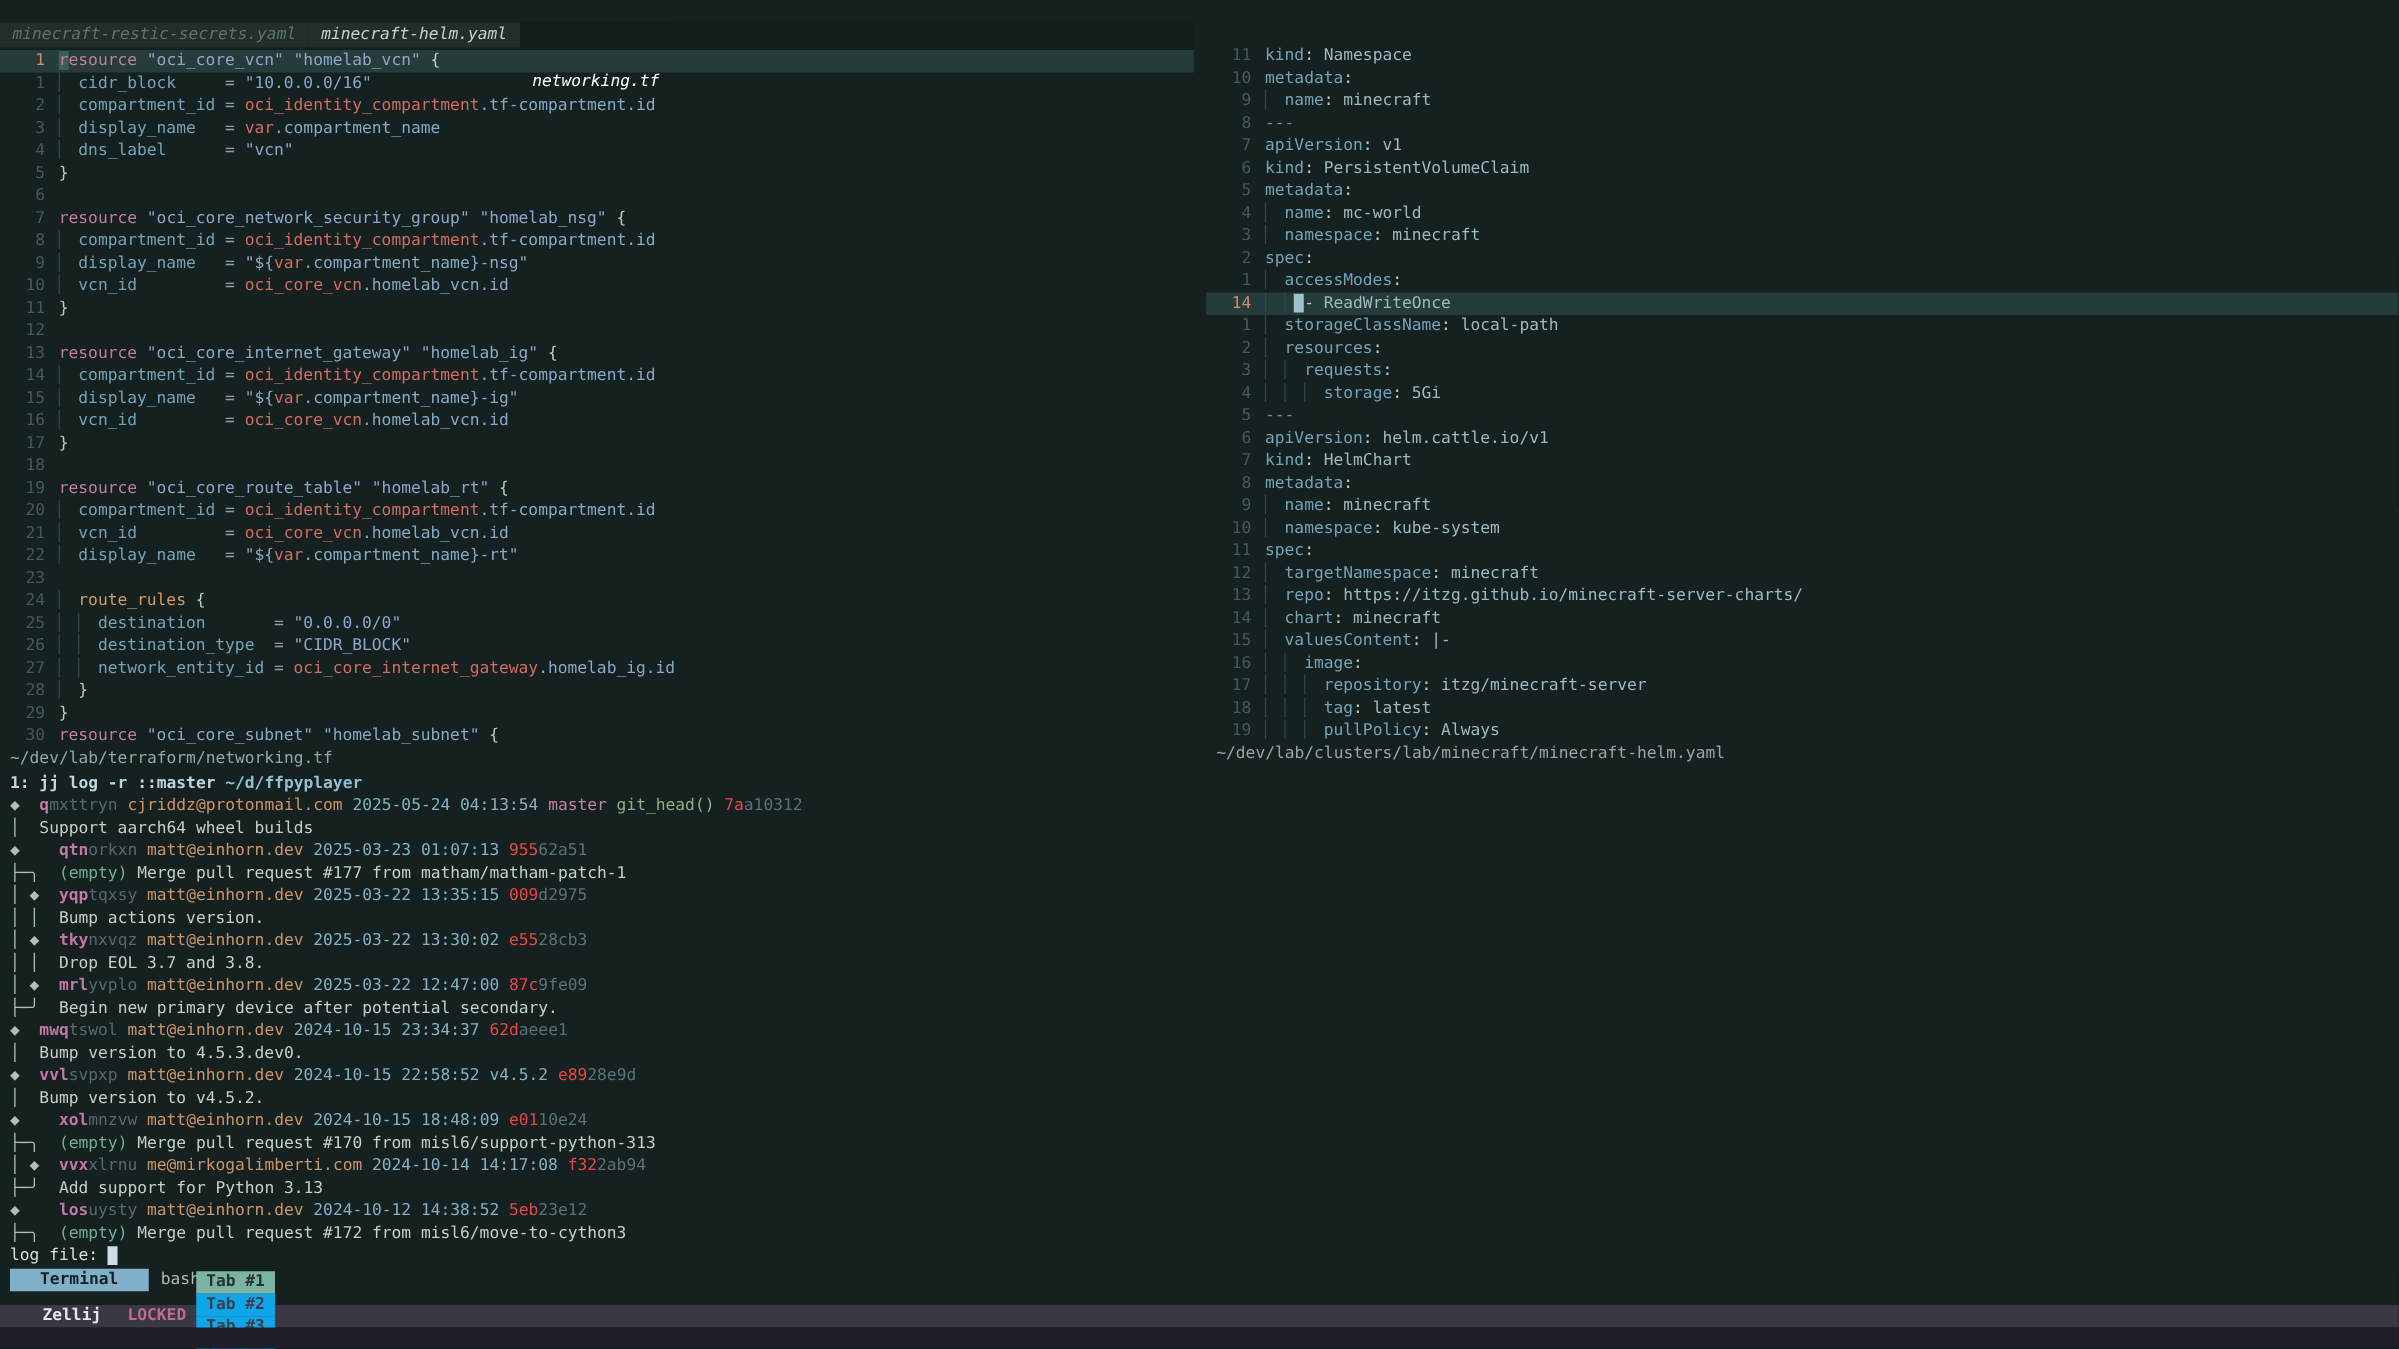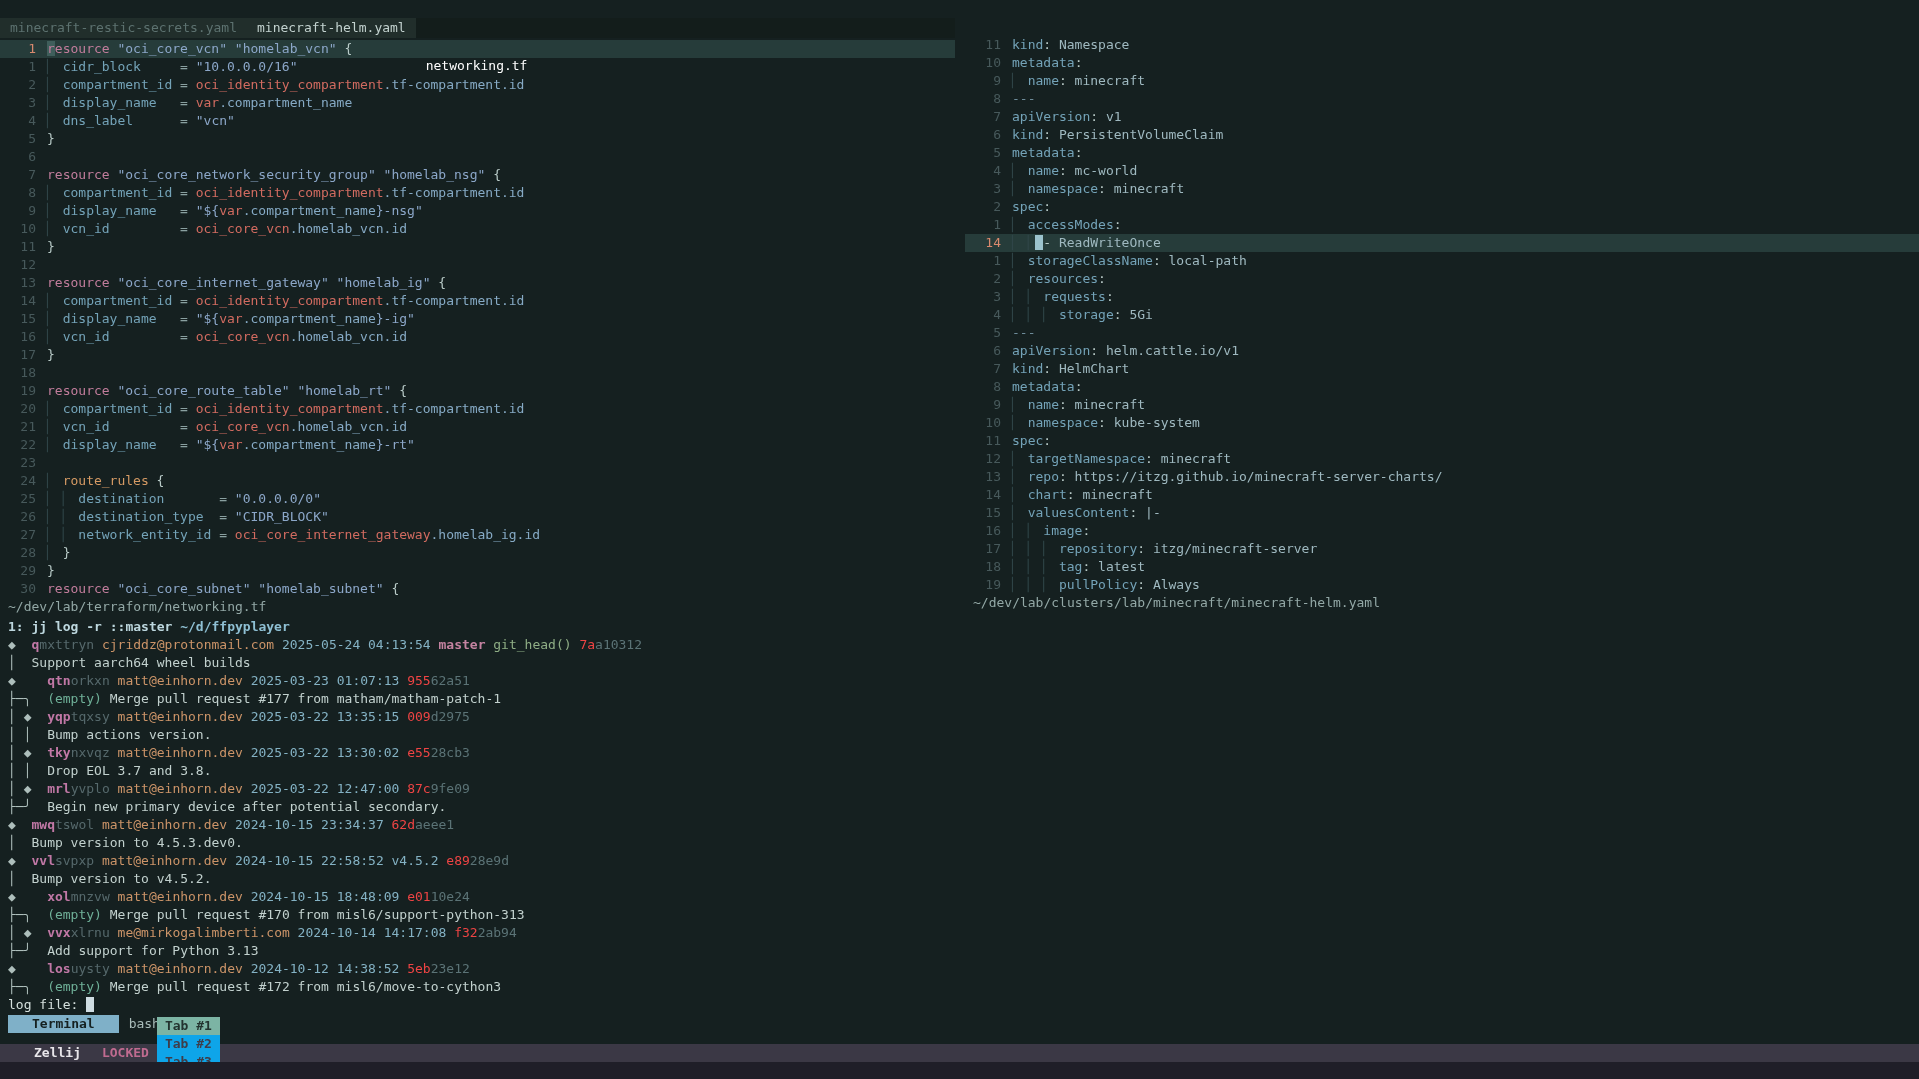--- a/index.html
+++ b/index.html
@@ -1,42 +1,42 @@
 <!DOCTYPE html>
 <html><head>
 <meta charset="utf-8">
 <style>
   html,body{margin:0;padding:0;background:#0e1715;}
   .screen{position:relative;width:1919px;height:1079px;background:#152020;overflow:hidden;
           font-family:"DejaVu Sans Mono","Liberation Mono",monospace;font-size:13px;line-height:18px;}
   .abs{position:absolute;}
   
   .tabbar{left:0;top:18px;width:955px;height:20px;background:#131d1b;display:flex;align-items:stretch;}
-  .tab{display:inline-block;padding:0 10px;line-height:20px;white-space:pre;background:#212e2b;}
+  .tab{display:inline-block;padding:0 10px;line-height:20px;white-space:pre;background:#212e2b;font-style:italic;}
   .tab.dim{color:#5d7270;}
   .tab.normal{color:#c3d2cf;}
   .tab.active{color:#ffffff;background:#131d1b;margin-top:38px;}
   .tabfill{flex:1;background:#131d1b;}
   
   .code{white-space:pre;}
   .row{height:18px;white-space:pre;padding-left:8px;}
   .row.cur{background:#263c3a;}
   .ln{display:inline-block;width:28px;text-align:right;color:#47595b;margin-right:11px;}
   .ln.curln{color:#d98a6e;}
   .pathline{height:18px;color:#93a8a6;white-space:pre;}
   
   .tk-kw{color:#c27d9c;}   .tk-str{color:#8ca7c9;}  .tk-fld{color:#74a3b8;}
   .tk-ref{color:#d26b60;}  .tk-att{color:#86aac5;}  .tk-pun{color:#b9cbc8;}
   .tk-opr{color:#8aa0a0;}  .tk-orn{color:#d59a64;}  .tk-gd{color:#31474a;}
   .tk-yk{color:#74a3b8;}   .tk-yv{color:#9fb9c0;}   .tk-yd{color:#6d8b99;}
   .tk-curb{background:#3f5e5b;color:#c27d9c;}
   .tk-cur{background:#9cc3cd;}
   
   .tk-lg{color:#aebfbc;}   .tk-lc{color:#c178a6;font-weight:bold;}  .tk-lcd{color:#56696c;}
-  .tk-lem{color:#cc9468;}  .tk-ldt{color:#84b2c4;}  .tk-lbr{color:#c583a1;font-weight:bold;margin-top:44px;}
+  .tk-lem{color:#cc9468;}  .tk-ldt{color:#84b2c4;}  .tk-lbr{color:#c583a1;font-weight:normal;margin-top:44px;}
   .tk-lgh{color:#8fae85;}  .tk-loid{color:#ef4444;font-weight:normal;} .tk-loidd{color:#5b7376;}
   .tk-ltag{color:#84b2c4;} .tk-lemp{color:#6fb098;} .tk-ltx{color:#c2d1ce;}
   
   .termtitle{height:18px;white-space:pre;color:#bdd7de;font-weight:bold;}
   .termtitle .tpath{color:#8fc0d4;}
   .promptline{height:18px;white-space:pre;color:#d5e0dd;}
   .pcursor{background:#cfdce2;}
   .shellline{height:20px;white-space:pre;display:flex;align-items:center;}
   .chip{background:#7fb0c8;color:#152020;font-weight:bold;padding:0 24px;height:18px;line-height:18px;display:inline-block;}
   .bashname{color:#a9bcba;margin-left:10px;}

